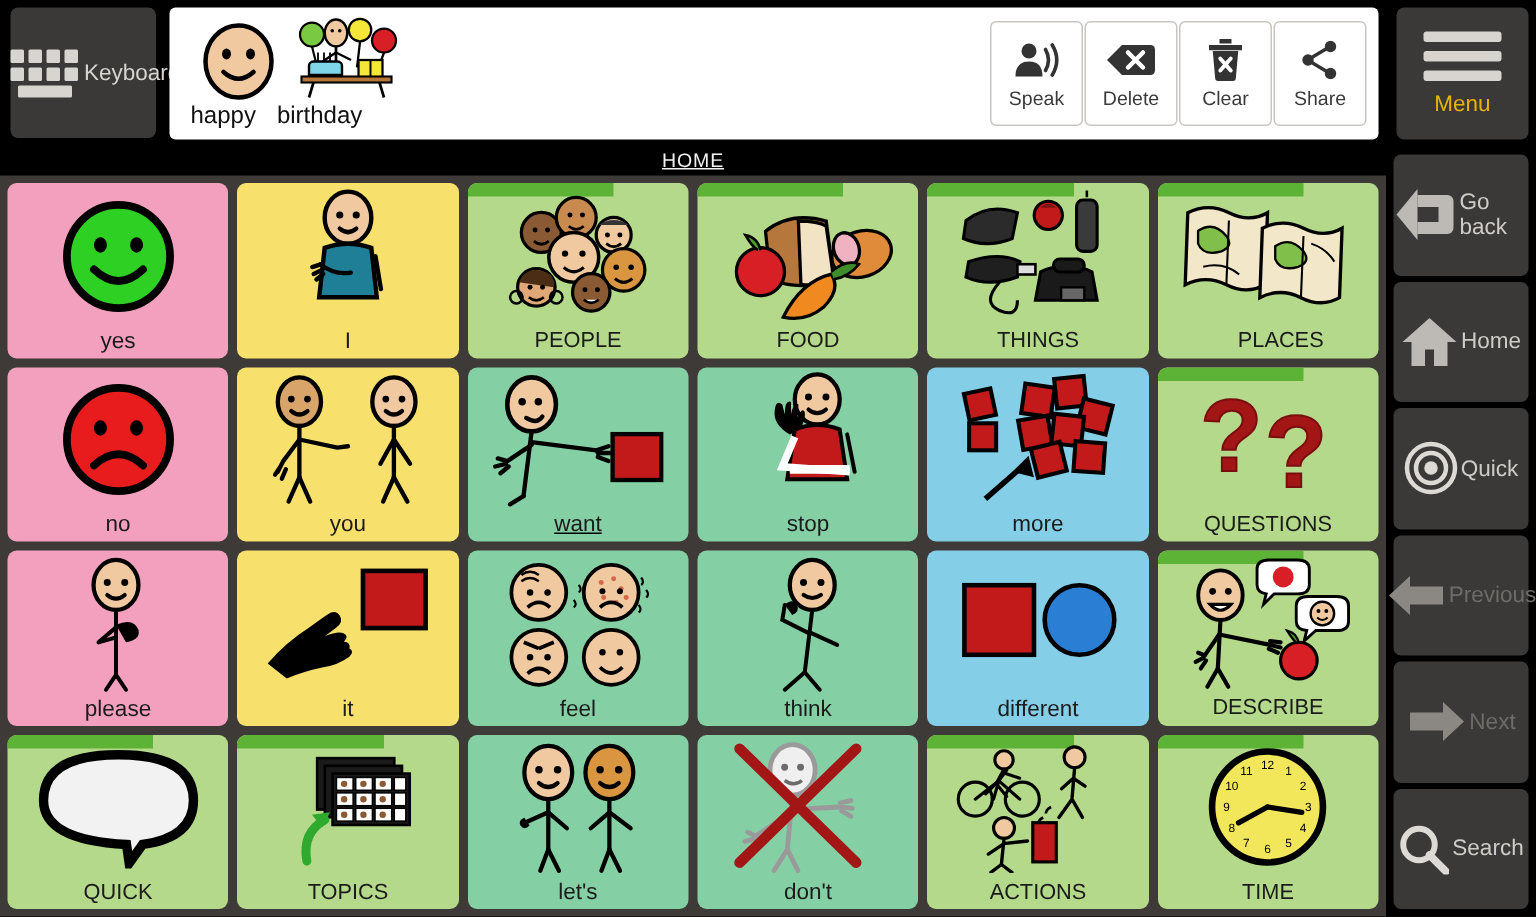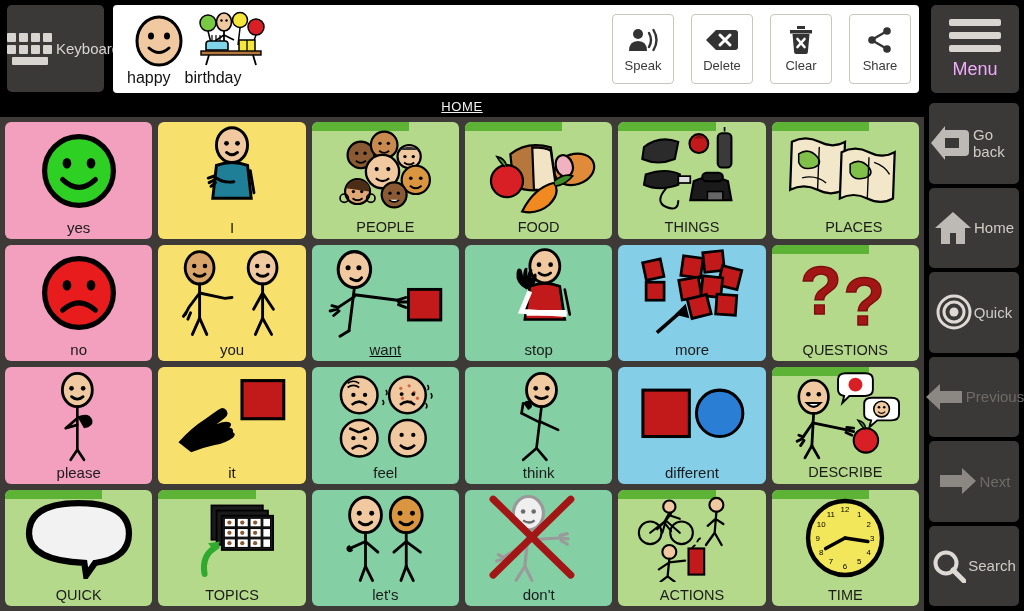--- a/index.html
+++ b/index.html
@@ -25,39 +25,39 @@
 
   #message-bar {
     position:absolute; left:113px; top:5px; width:806px; height:88px;
     background:#fff; border-radius:4px;
   }
   #message-content { position:absolute; left:8px; top:4px; }
   .msg-symbols { display:flex; align-items:flex-end; gap:10px; height:58px; padding-left:12px;}
   .msg-words { display:flex; gap:14px; padding-left:6px; margin-top:2px; }
   .msg-word { font-size:16px; color:#111;text-align:center; }
 
-  #msg-actions { position:absolute; right:8px; top:9px; display:flex; gap:17px; }
+  #msg-actions { position:absolute; right:8px; top:9px; display:flex; gap:1px; }
   .act-btn {
     width:62px; height:70px; background:#fff; border:1px solid #c9c6c2; border-radius:4px;
     display:flex; flex-direction:column; align-items:center; justify-content:center; gap:3px;
     cursor:pointer;
   }
   .act-btn .act-label { font-size:13px; color:#3a3a3a; }
   .act-icon { height:30px; display:flex; align-items:center; justify-content:center; }
 
   
   #menu-btn {
     position:absolute; left:931px; top:5px; width:88px; height:88px;
     background:#3b3937; border-radius:5px;
     display:flex; flex-direction:column; align-items:center; justify-content:center; gap:7px;
     cursor:pointer;
   }
   .ham { display:flex; flex-direction:column; gap:6px; }
   .ham span { display:block; width:52px; height:7px; background:#d8d5d1; border-radius:2px; }
-  #menu-btn .side-label { color:#f0abfc; font-size:18px; }
+  #menu-btn .side-label { color:#eab308; font-size:15px; }
 
   
   #breadcrumb {
     position:absolute; left:0; top:95px; width:924px; height:22px; background:#000;
     display:flex; align-items:center; justify-content:center;
   }
   #breadcrumb .crumb {
     color:#f2f2f2; font-size:13px; letter-spacing:.6px; text-decoration:underline;
     cursor:pointer;
   }

